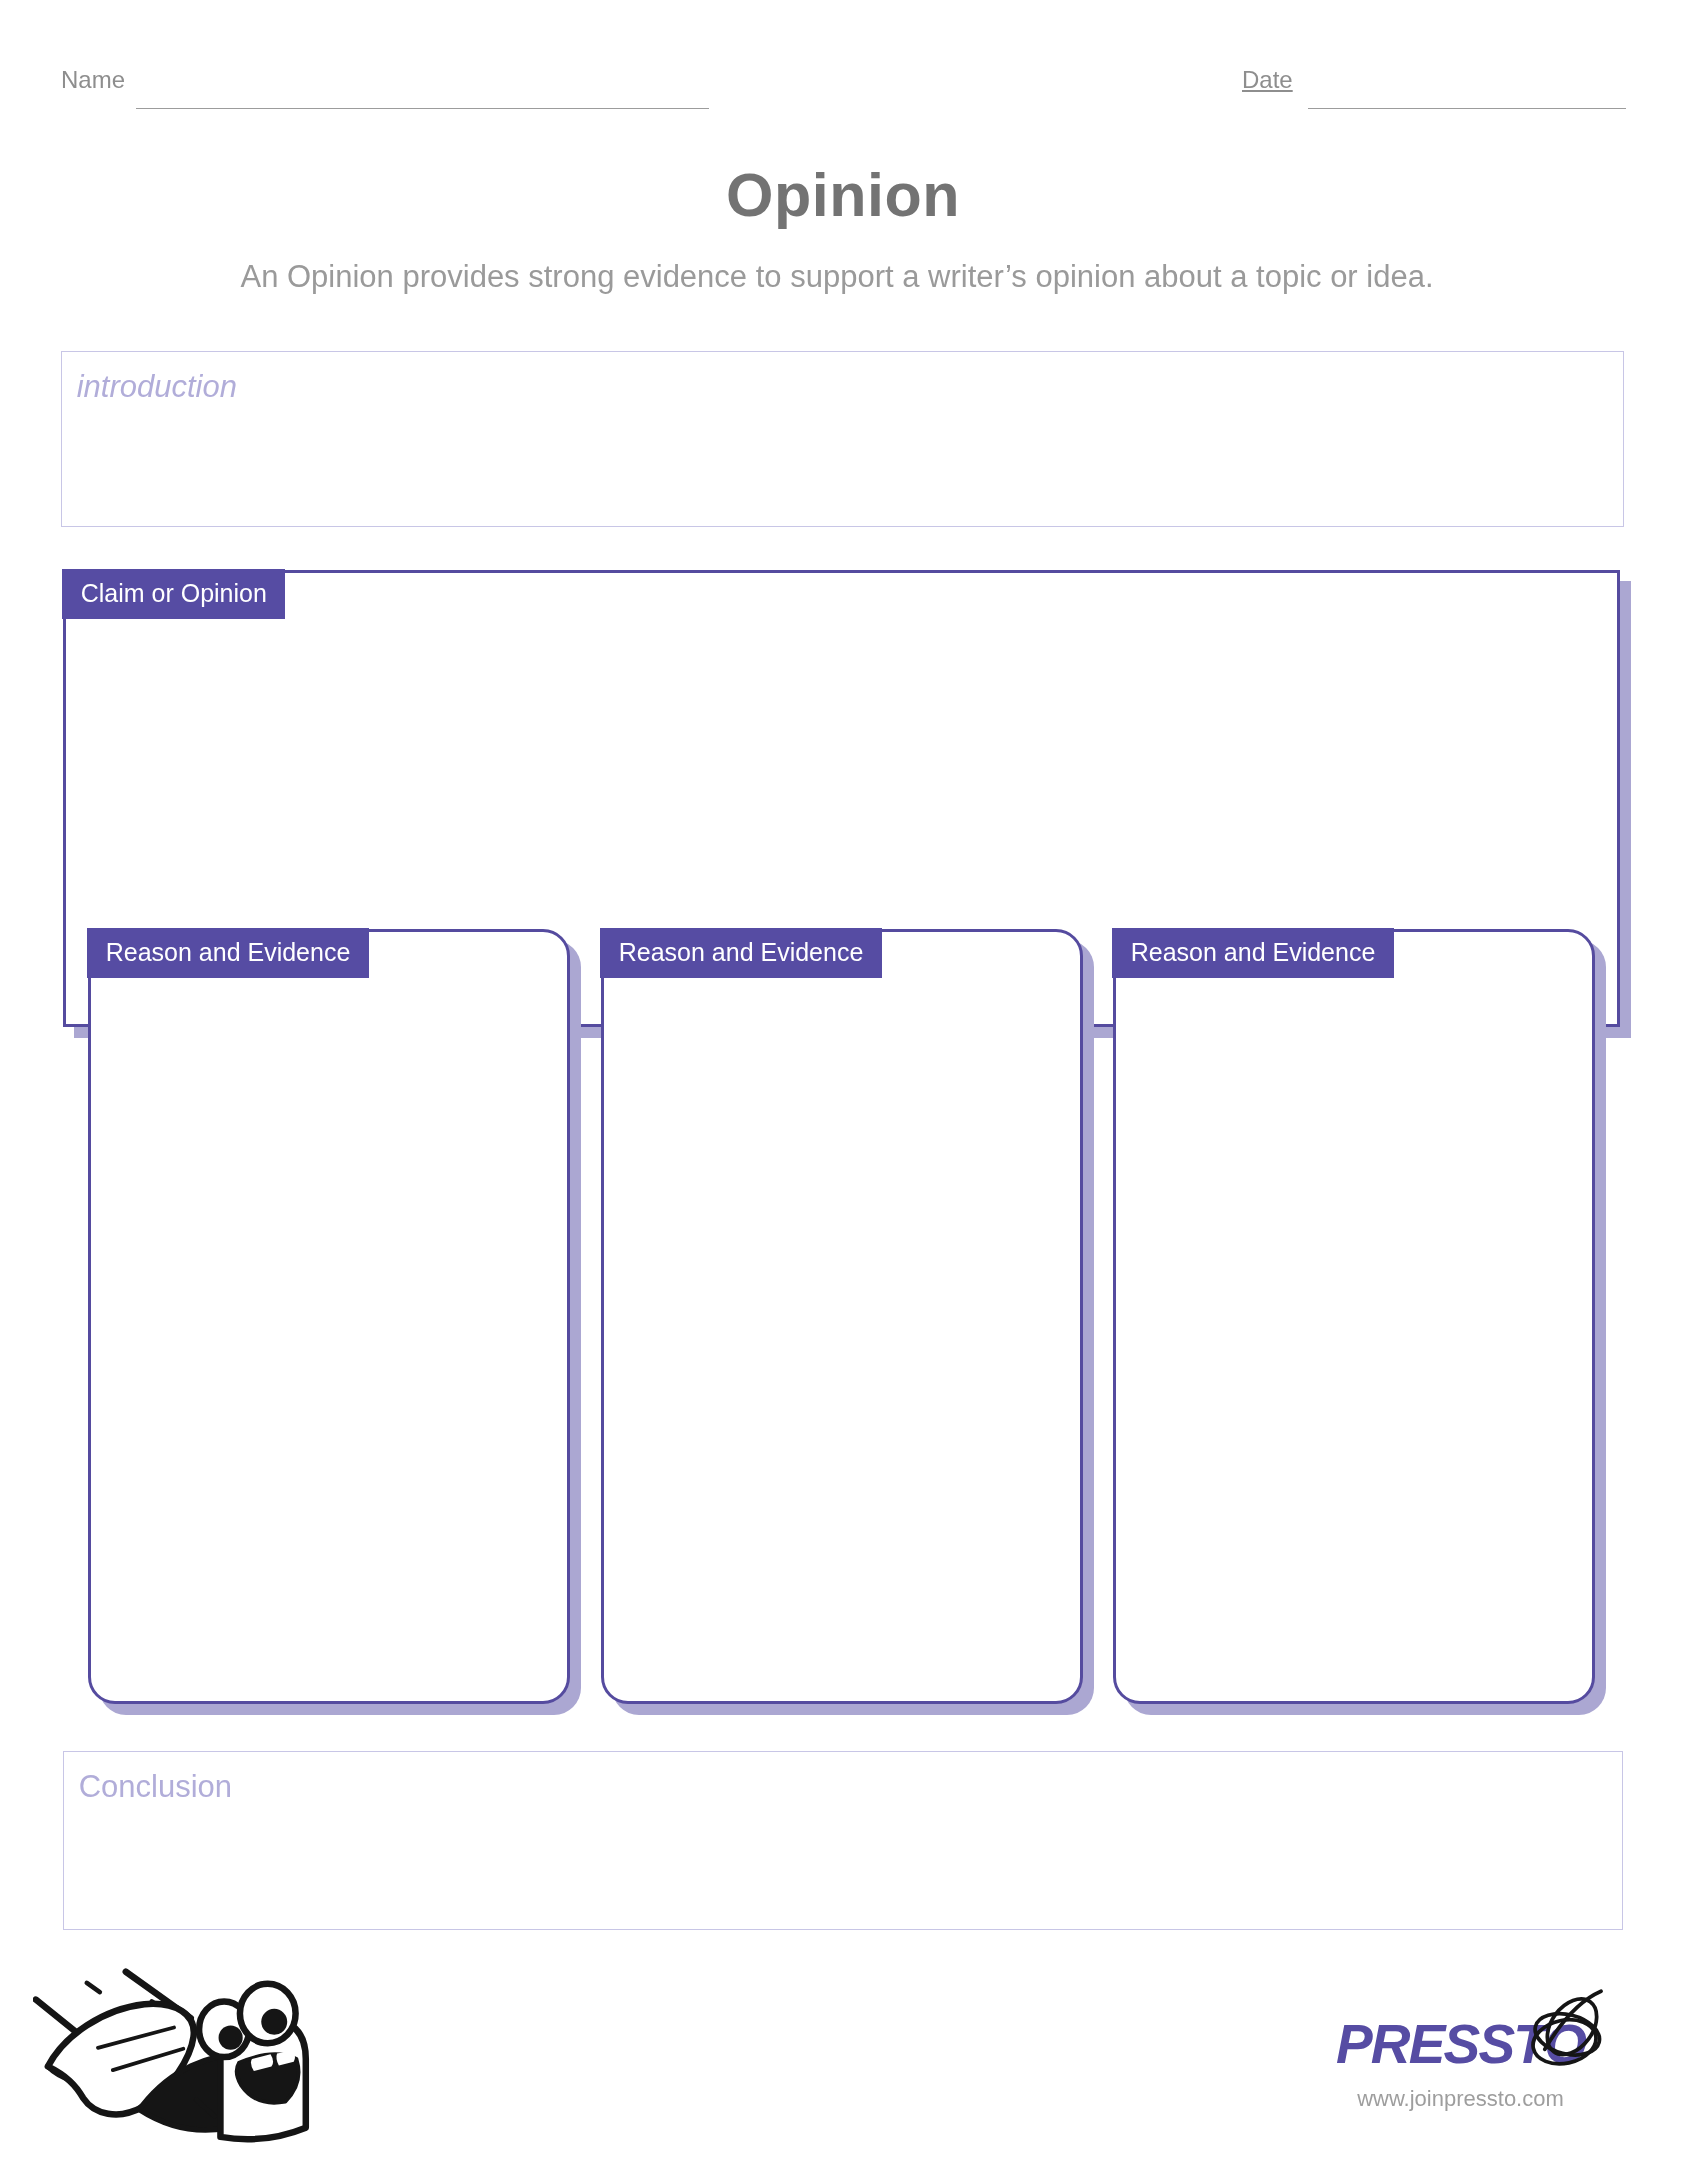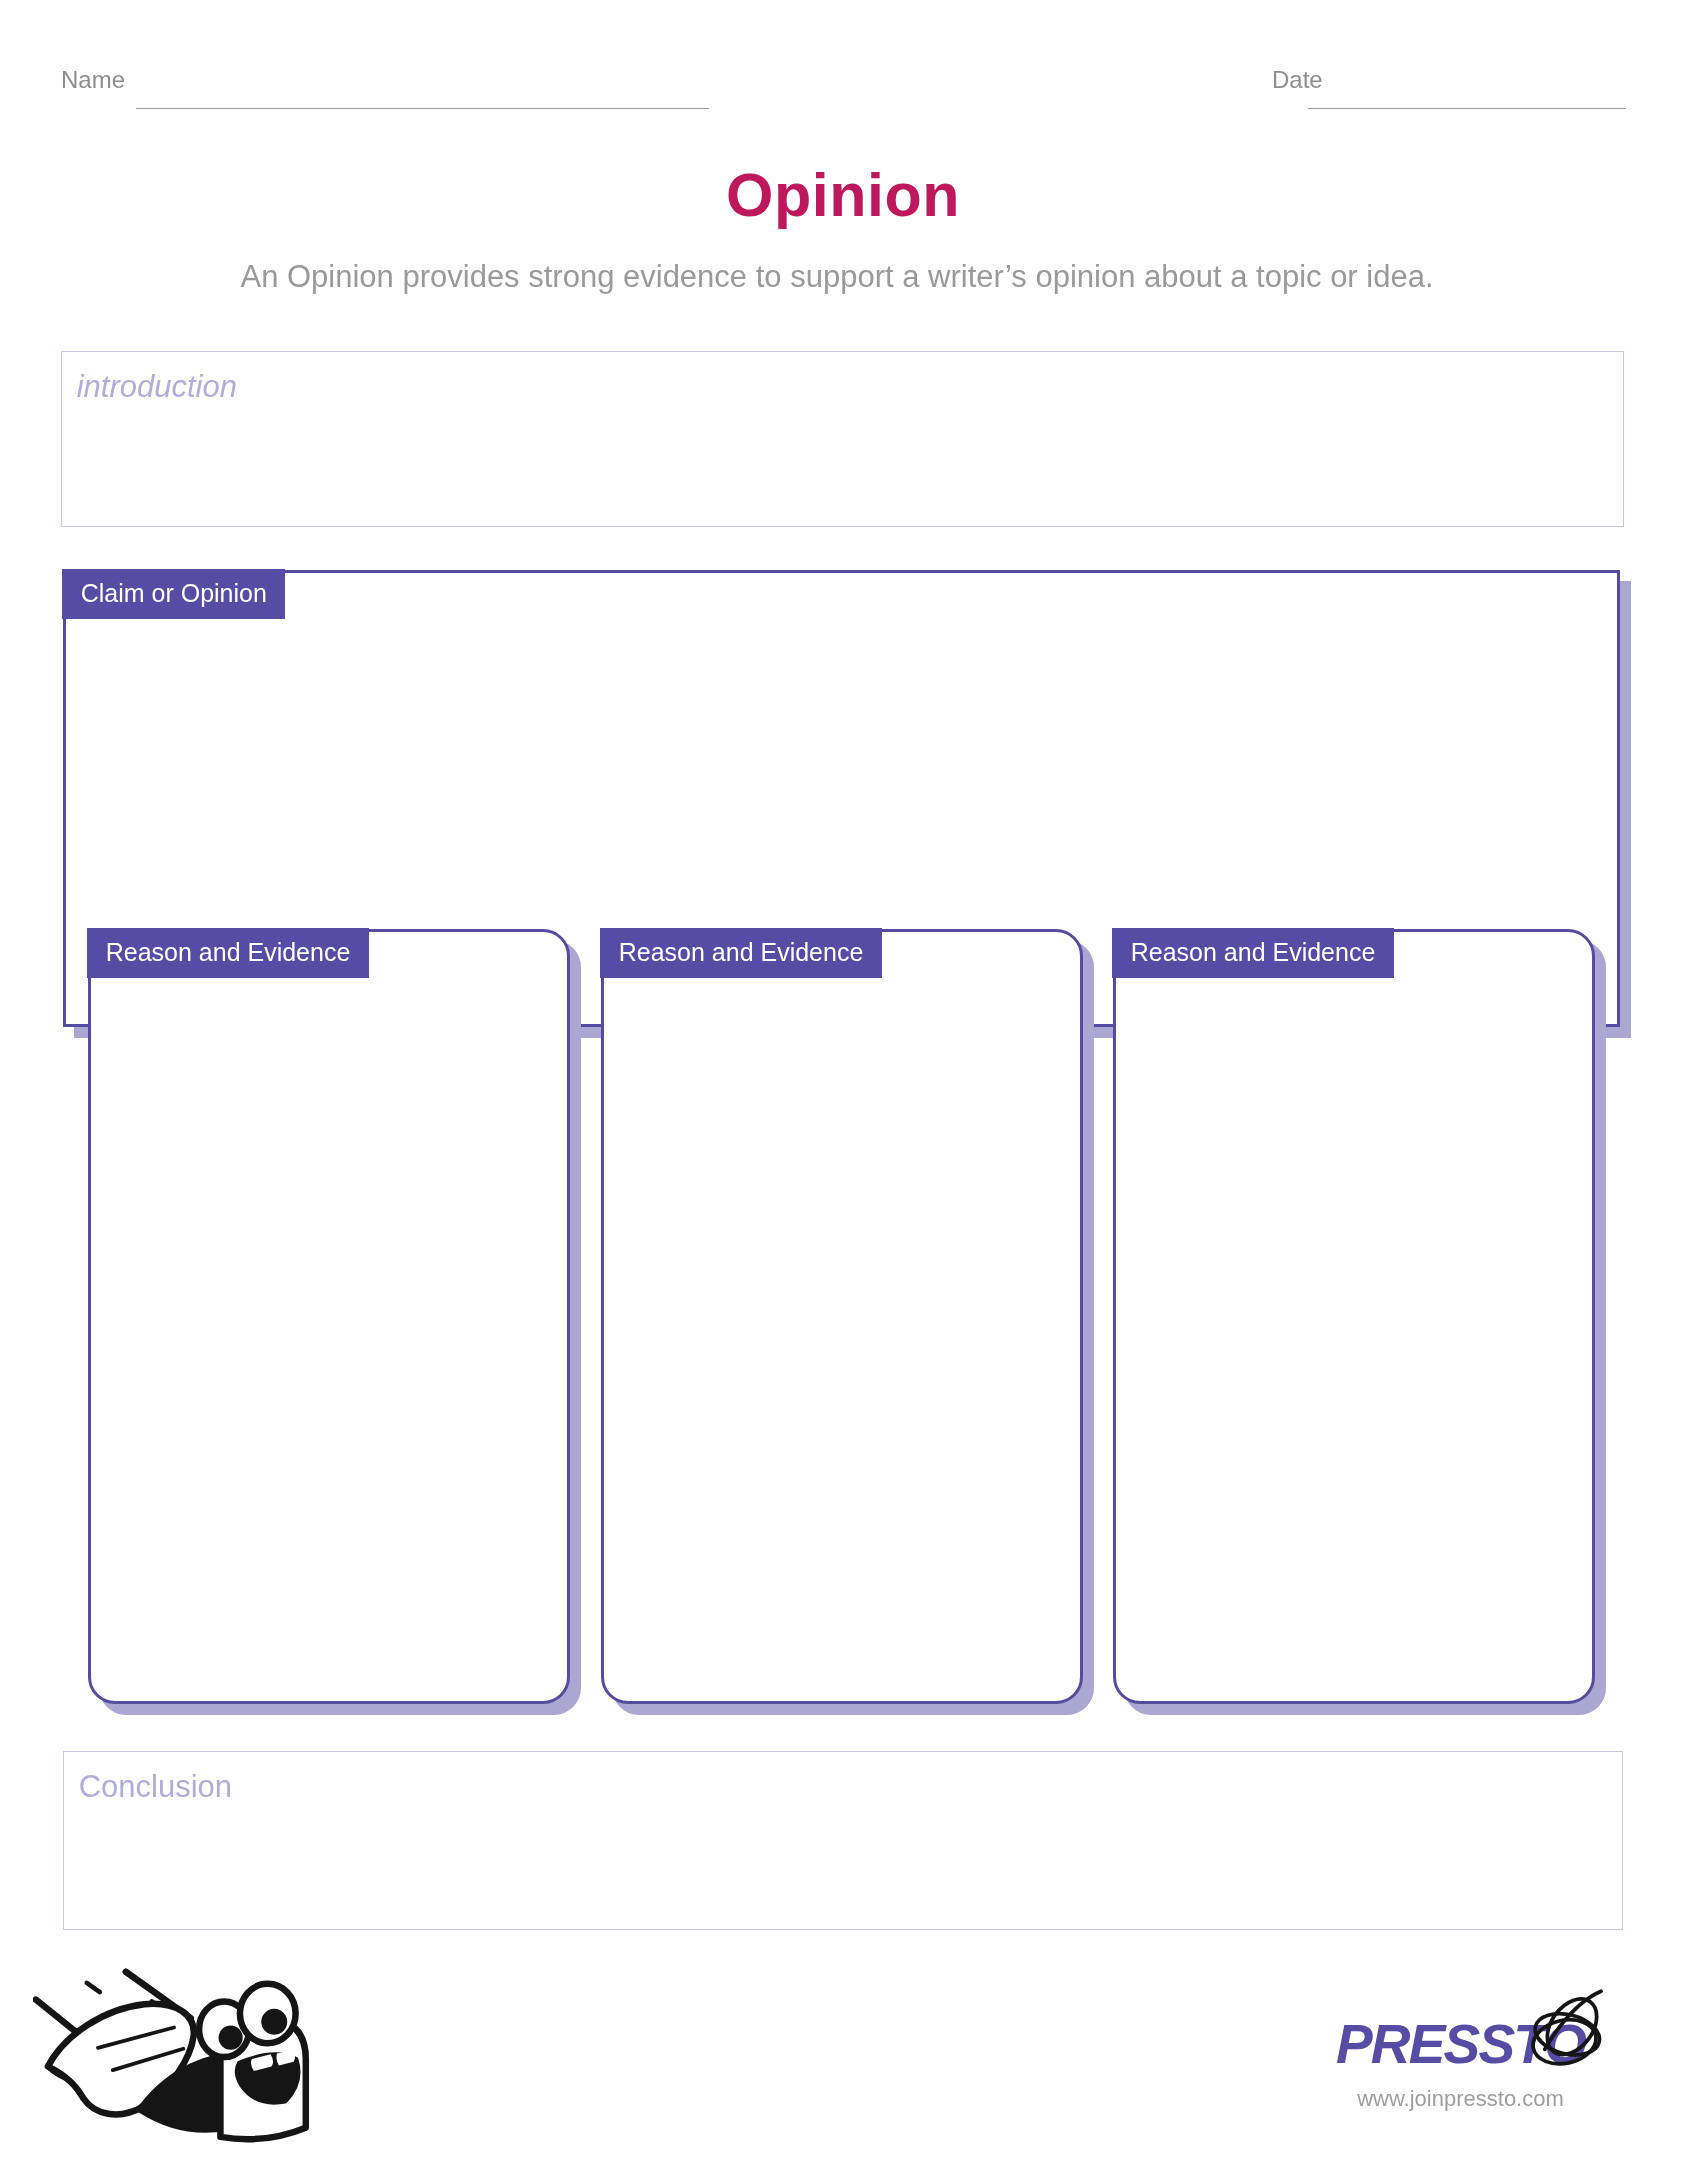--- a/index.html
+++ b/index.html
@@ -15,21 +15,21 @@
 
   
   .field-label { font-size: 24px; color: #8e8e8e; }
   .write-line  { border-bottom: 1.8px solid #9c9c9c; height: 0; }
 
   
   .page-title {
     left: 0; right: 0; top: 160px;
     text-align: center;
     font-size: 61px; font-weight: 800;
-    color: #be185d; letter-spacing: 0.5px;
+    color: #737373; letter-spacing: 0.5px;
   }
   .page-subtitle {
     left: 0; right: 12px; top: 259px;
     text-align: center;
     font-size: 31px; color: #9a9a9a;
   }
 
   
   .light-box {
     border: 1.8px solid #c8c6e6;
@@ -97,21 +97,21 @@
   }
 </style>
 </head>
 <body>
 
 <div class="page">
 
   <span class="abs field-label" style="left:61px; top:66px;">Name</span>
   <div class="abs write-line" style="left:136px; top:108px; width:573px;"></div>
 
-  <span class="abs field-label" style="left:1272px; top:66px;">Date</span>
+  <span class="abs field-label" style="left:1242px; top:66px;text-decoration:underline;">Date</span>
   <div class="abs write-line" style="left:1308px; top:108px; width:318px;"></div>
 
   <div class="abs page-title">Opinion</div>
   <div class="abs page-subtitle">An Opinion provides strong evidence to support a writer’s opinion about a topic or idea.</div>
 
   <div class="abs light-box" id="intro-box">
     <span class="placeholder">introduction</span>
   </div>
 
   <div class="abs heavy-box" id="claim-box">

